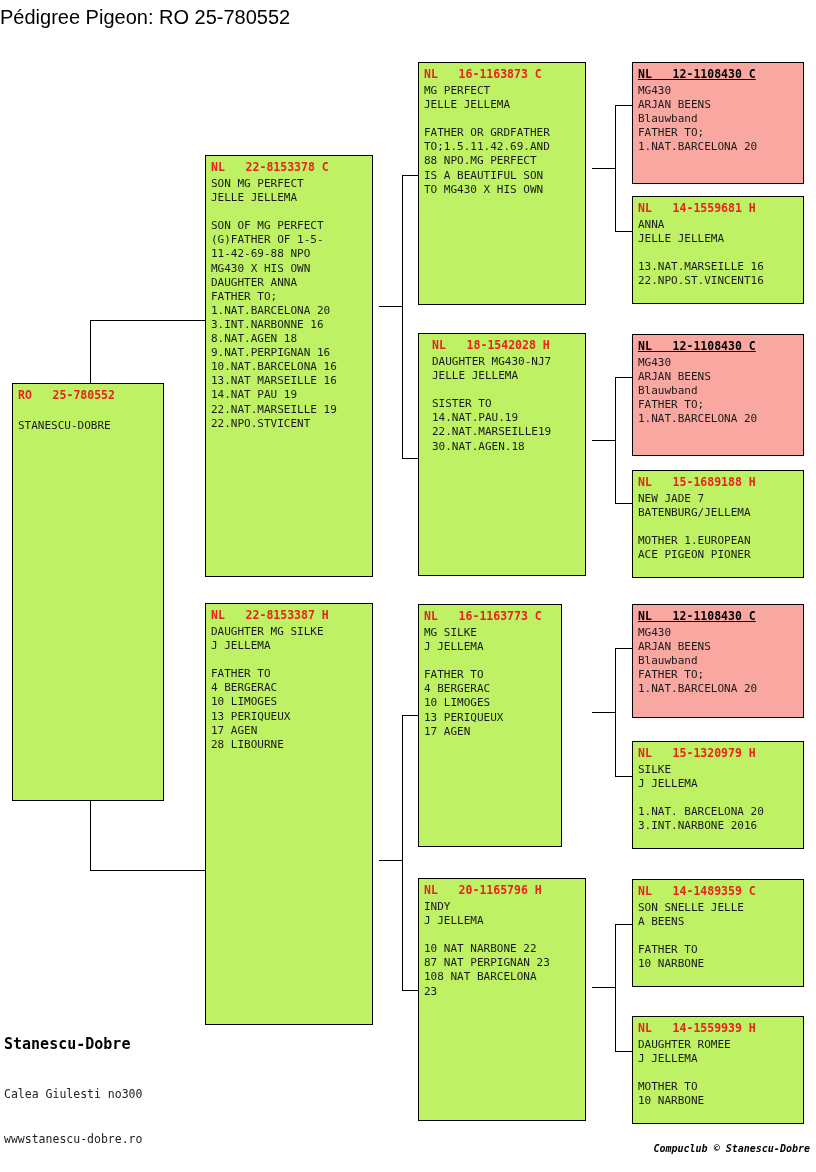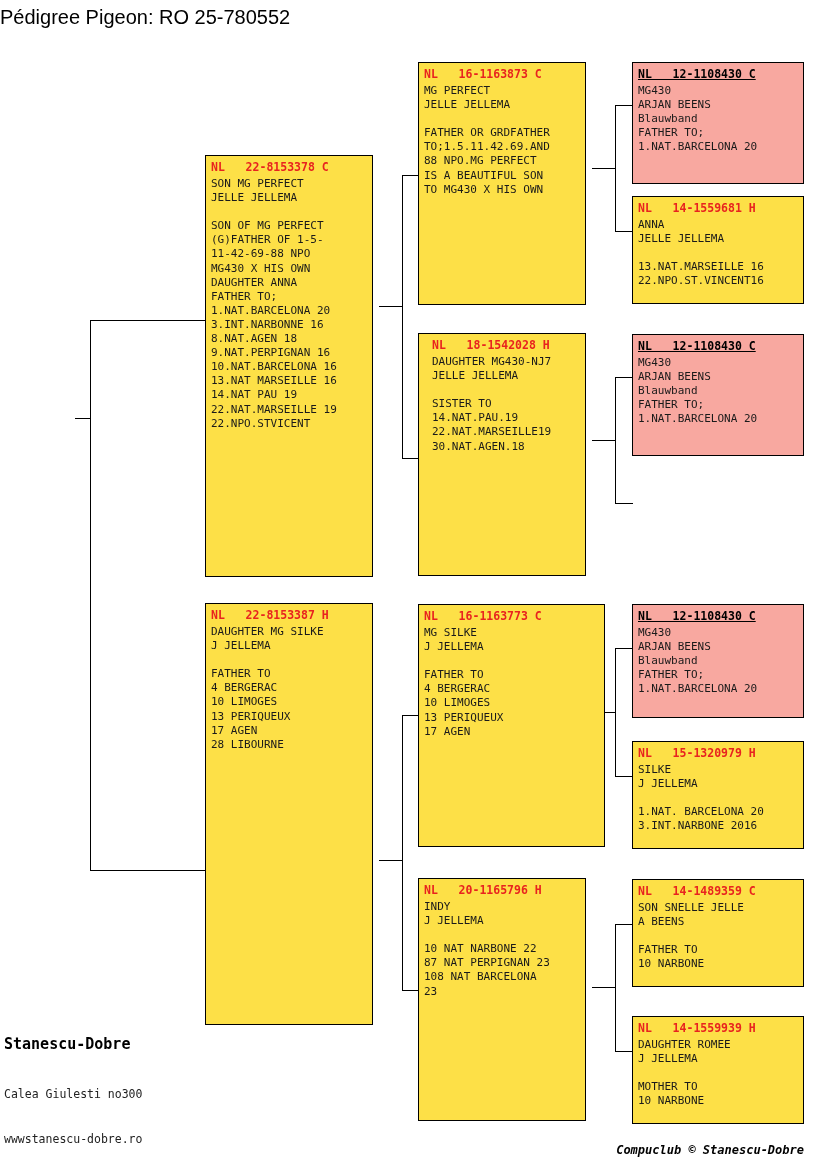--- a/index.html
+++ b/index.html
@@ -30,21 +30,21 @@
     font-size: 20px;
     font-weight: 400;
     color: #000000;
     letter-spacing: 0px;
   }
   
   .box {
     position: absolute;
     box-sizing: border-box;
     border: 1px solid #000000;
-    background: #fde047;
+    background: #bef264;
     padding: 4px 0 0 5px;
     overflow: hidden;
   }
   .box.pink { background: #f8a8a0; }
   .box .shadow {
     position: absolute;
     left: 6px;
     top: 6px;
     width: 100%;
     height: 100%;
@@ -91,24 +91,24 @@
     left: 4px;
     top: 1057px;
     font-family: "DejaVu Sans Mono", "Liberation Mono", monospace;
     font-size: 11.5px;
     line-height: 15px;
     color: #222222;
     white-space: pre;
   }
   .credit {
     position: absolute;
-    right: 12px;
+    right: 6px;
     top: 1143px;
     font-family: "DejaVu Sans Mono", "Liberation Mono", monospace;
-    font-size: 12px;
+    font-size: 10px;
     font-weight: bold;
     font-style: italic;
     color: #000000;
     white-space: pre;
   }
 </style>
 </head>
 <body>
 
 <div id="page">
@@ -143,20 +143,26 @@
   <div class="lineH" style="left:592px; top:712px; width:24px;"></div>
   <div class="lineV" style="left:615px; top:648px; height:128px;"></div>
   <div class="lineH" style="left:615px; top:648px; width:18px;"></div>
   <div class="lineH" style="left:615px; top:776px; width:18px;"></div>
 
   <div class="lineH" style="left:592px; top:987px; width:24px;"></div>
   <div class="lineV" style="left:615px; top:924px; height:127px;"></div>
   <div class="lineH" style="left:615px; top:924px; width:18px;"></div>
   <div class="lineH" style="left:615px; top:1051px; width:18px;"></div>
 
+  <div class="box" style="left:12px; top:383px; width:152px; height:418px;">
+    <div class="shadow"></div>
+    <div class="box-head">RO   25-780552</div>
+    <div class="box-body">
+STANESCU-DOBRE</div>
+  </div>
 
   <div class="box" style="left:205px; top:155px; width:168px; height:422px;">
     <div class="shadow"></div>
     <div class="box-head">NL   22-8153378 C</div>
     <div class="box-body">SON MG PERFECT
 JELLE JELLEMA
 
 SON OF MG PERFECT
 (G)FATHER OF 1-5-
 11-42-69-88 NPO
@@ -206,21 +212,21 @@
     <div class="box-head">NL   18-1542028 H</div>
     <div class="box-body">DAUGHTER MG430-NJ7
 JELLE JELLEMA
 
 SISTER TO
 14.NAT.PAU.19
 22.NAT.MARSEILLE19
 30.NAT.AGEN.18</div>
   </div>
 
-  <div class="box" style="left:418px; top:604px; width:187px; height:243px;">
+  <div class="box" style="left:418px; top:604px; width:144px; height:243px;">
     <div class="shadow"></div>
     <div class="box-head">NL   16-1163773 C</div>
     <div class="box-body">MG SILKE
 J JELLEMA
 
 FATHER TO
 4 BERGERAC
 10 LIMOGES
 13 PERIQUEUX
 17 AGEN</div>
@@ -261,20 +267,29 @@
   <div class="box pink" style="left:632px; top:334px; width:172px; height:122px;">
     <div class="shadow"></div>
     <div class="box-head">NL   12-1108430 C</div>
     <div class="box-body">MG430
 ARJAN BEENS
 Blauwband
 FATHER TO;
 1.NAT.BARCELONA 20</div>
   </div>
 
+  <div class="box" style="left:632px; top:470px; width:172px; height:108px;">
+    <div class="shadow"></div>
+    <div class="box-head">NL   15-1689188 H</div>
+    <div class="box-body">NEW JADE 7
+BATENBURG/JELLEMA
+
+MOTHER 1.EUROPEAN
+ACE PIGEON PIONER</div>
+  </div>
 
   <div class="box pink" style="left:632px; top:604px; width:172px; height:114px;">
     <div class="shadow"></div>
     <div class="box-head">NL   12-1108430 C</div>
     <div class="box-body">MG430
 ARJAN BEENS
 Blauwband
 FATHER TO;
 1.NAT.BARCELONA 20</div>
   </div>

